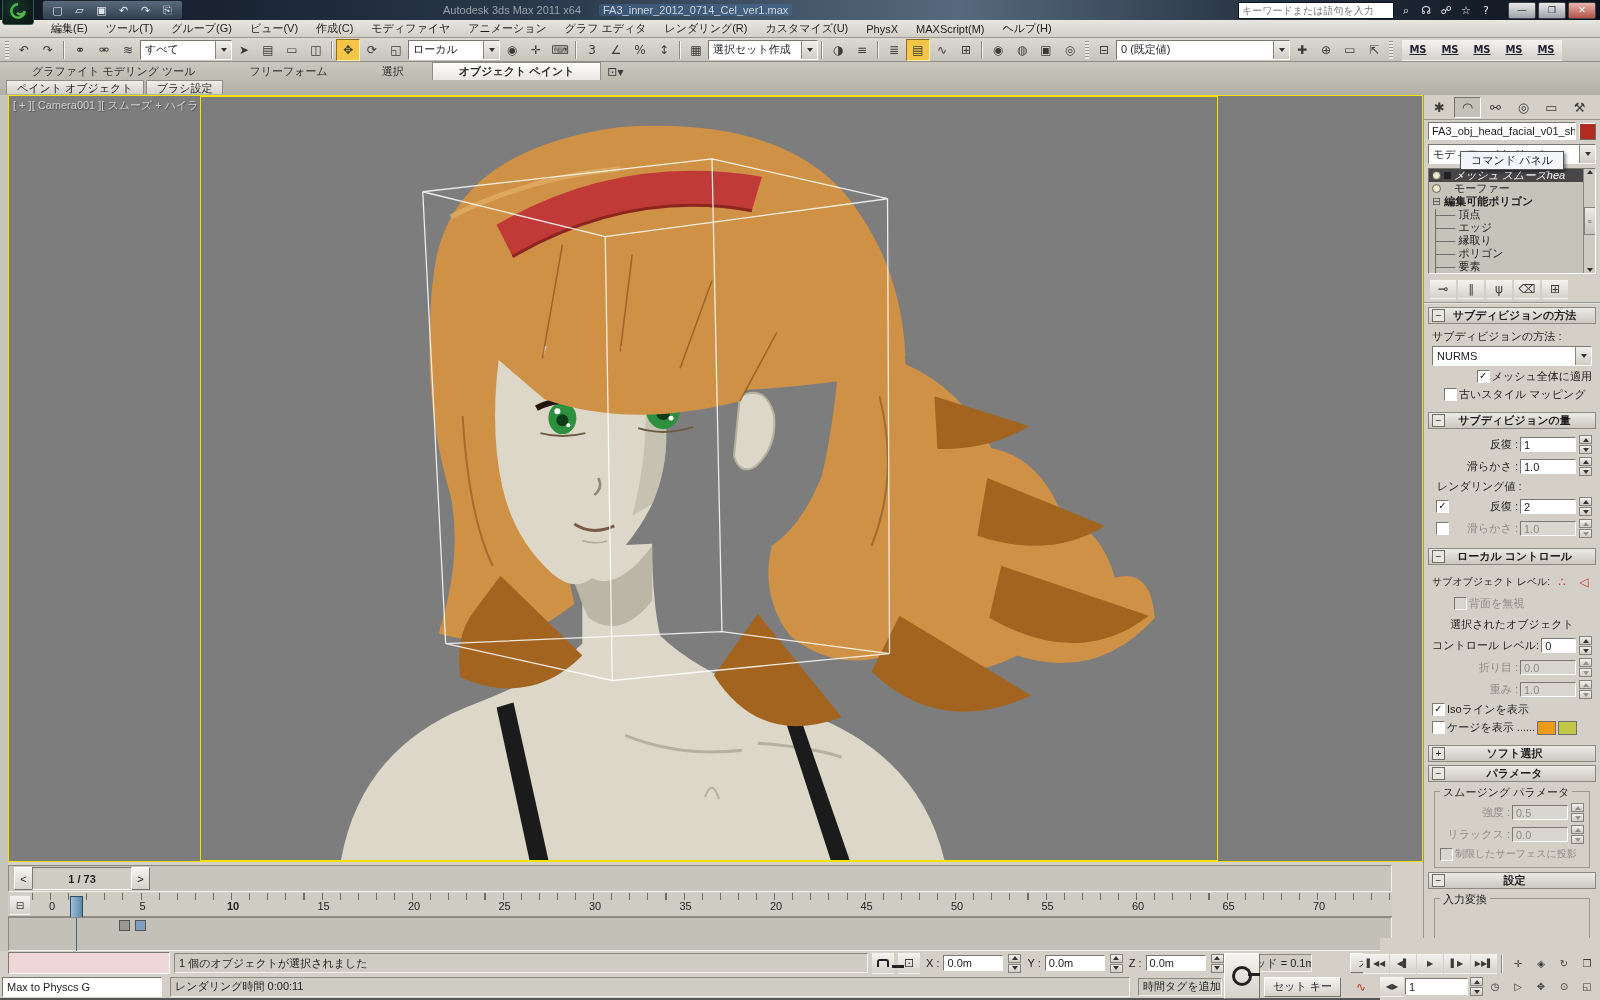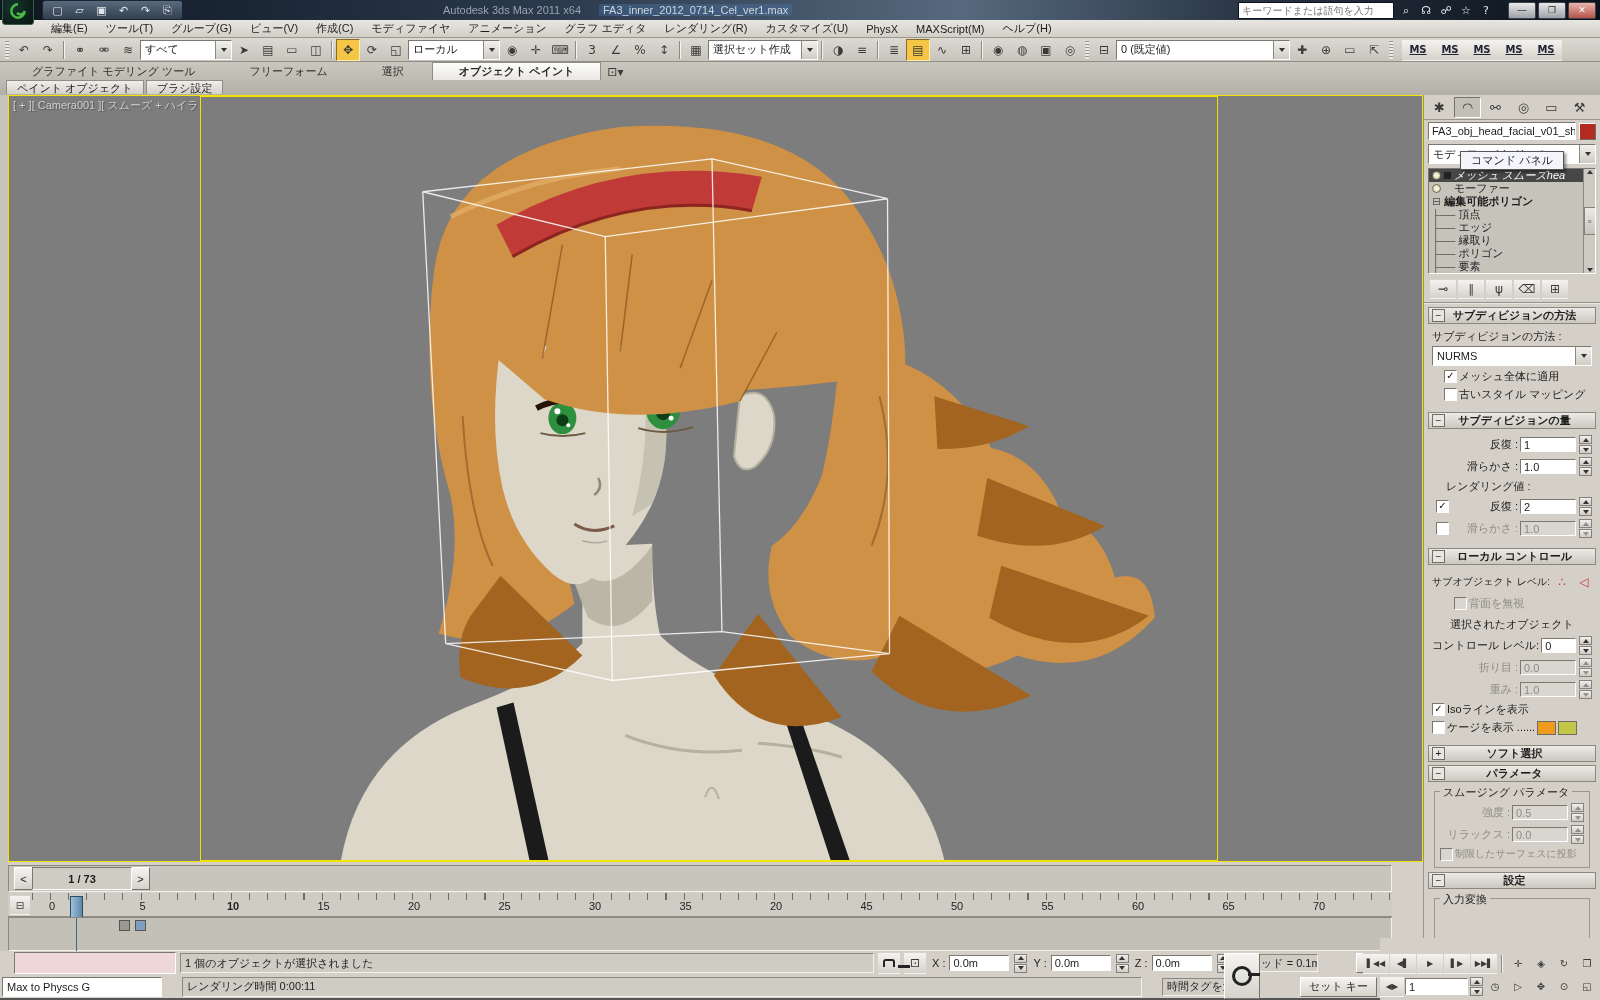--- a/index.html
+++ b/index.html
@@ -121,22 +121,22 @@
   #tsframe{width:98px;height:21px;display:flex;align-items:center;justify-content:center;font-weight:bold}
   #ruler-row{left:8px;top:893px;width:1384px;height:24px;background:#cfccc4;border-bottom:1px solid #8f8d85;box-sizing:border-box}
   #ruler{position:absolute;left:24px;top:0;right:2px;height:24px;
          background:repeating-linear-gradient(to right,#6f6d66 0 1px,transparent 1px 18.1px);background-size:100% 7px;background-repeat:no-repeat}
   .tick-label{position:absolute;top:7px;transform:translateX(-50%);color:#222;font-size:11px}
   #mini-curve-btn{position:absolute;left:2px;top:2px;width:18px;height:18px;font-size:10px}
   #trackbar-row{left:8px;top:917px;width:1384px;height:34px;background:#c3c0b8;border:1px solid;border-color:#8a887f #f2f1ee #f2f1ee #8a887f;box-sizing:border-box}
   #playhead{position:absolute;left:62px;top:-24px;width:11px;height:24px;background:linear-gradient(90deg,#9cc0dd,#5f87a8);border:1px solid #2f4a62}
   #playline{position:absolute;left:67px;top:0;width:1px;height:33px;background:#44647f}
   .keymark{position:absolute;top:2px;width:9px;height:9px;background:#9a988f;border:1px solid #555}
-  #statusrow1{left:0;top:951px;width:1600px;height:24px;background:#d4d0c8;display:flex;align-items:center;gap:4px;padding:0 14px;box-sizing:border-box}
-  #statusrow2{left:0;top:975px;width:1600px;height:25px;background:#d4d0c8;border-bottom:2px solid #555;display:flex;align-items:center;gap:20px;padding:0 2px;box-sizing:border-box}
+  #statusrow1{left:0;top:951px;width:1600px;height:24px;background:#d4d0c8;display:flex;align-items:center;gap:4px;padding:0 8px;box-sizing:border-box}
+  #statusrow2{left:0;top:975px;width:1600px;height:25px;background:#d4d0c8;border-bottom:2px solid #555;display:flex;align-items:center;gap:8px;padding:0 2px;box-sizing:border-box}
   #listener-pink{width:160px;height:20px;background:#efd7d7;border:1px solid;border-color:#7a786f #fdfdfd #fdfdfd #7a786f}
   #listener-white{width:160px;height:20px;display:flex;align-items:center;padding:0 4px;box-sizing:border-box}
   #statusline{width:684px;height:18px}
   #promptline{width:950px;height:18px}
   .coordlbl{margin-left:2px}
   .coordfield{width:52px;height:14px;display:flex;align-items:center;padding:0 3px}
   #bigkey{position:absolute;left:1224px;top:953px;width:34px;height:44px;display:flex;align-items:center;justify-content:center;z-index:5}
   .keyglyph{width:14px;height:14px;border:3px solid #222;border-radius:50%;position:relative}
   .keyglyph::after{content:"";position:absolute;left:13px;top:4px;width:12px;height:3px;background:#222}
   #corner-cluster{left:1380px;top:938px;width:220px;height:62px;background:#d4d0c8;z-index:4;
@@ -478,21 +478,21 @@
       <span class="rtitle">サブディビジョンの方法</span>
     </div>
     <div class="rbody">
       <div style="margin:2px 2px">サブディビジョンの方法 :</div>
       <span class="dd" style="margin:2px 2px">
         <span>NURMS</span>
         <span class="arrowbox">
             <span class="arrw"></span>
           </span>
       </span>
-      <div class="prow" style="justify-content:flex-start;margin-left:14px">
+      <div class="prow" style="justify-content:flex-end;margin-left:14px">
         <span class="cb checked"></span>
         <span>メッシュ全体に適用</span>
       </div>
       <div class="prow" style="justify-content:flex-start;margin-left:14px">
         <span class="cb"></span>
         <span>古いスタイル マッピング</span>
       </div>
     </div>
   </div>
 
@@ -511,21 +511,21 @@
           </span>
       </div>
       <div class="prow">
         <span class="lbl">滑らかさ :</span>
         <span class="sunken pfield">1.0</span>
         <span class="spinner">
             <span class="su"></span>
             <span class="sd"></span>
           </span>
       </div>
-      <div style="margin:3px 16px">レンダリング値 :</div>
+      <div style="margin:3px 7px">レンダリング値 :</div>
       <div class="prow">
         <span class="cb checked" style="margin-right:auto;margin-left:4px"></span>
         <span class="lbl">反復 :</span>
         <span class="sunken pfield">2</span>
         <span class="spinner">
             <span class="su"></span>
             <span class="sd"></span>
           </span>
       </div>
       <div class="prow">

